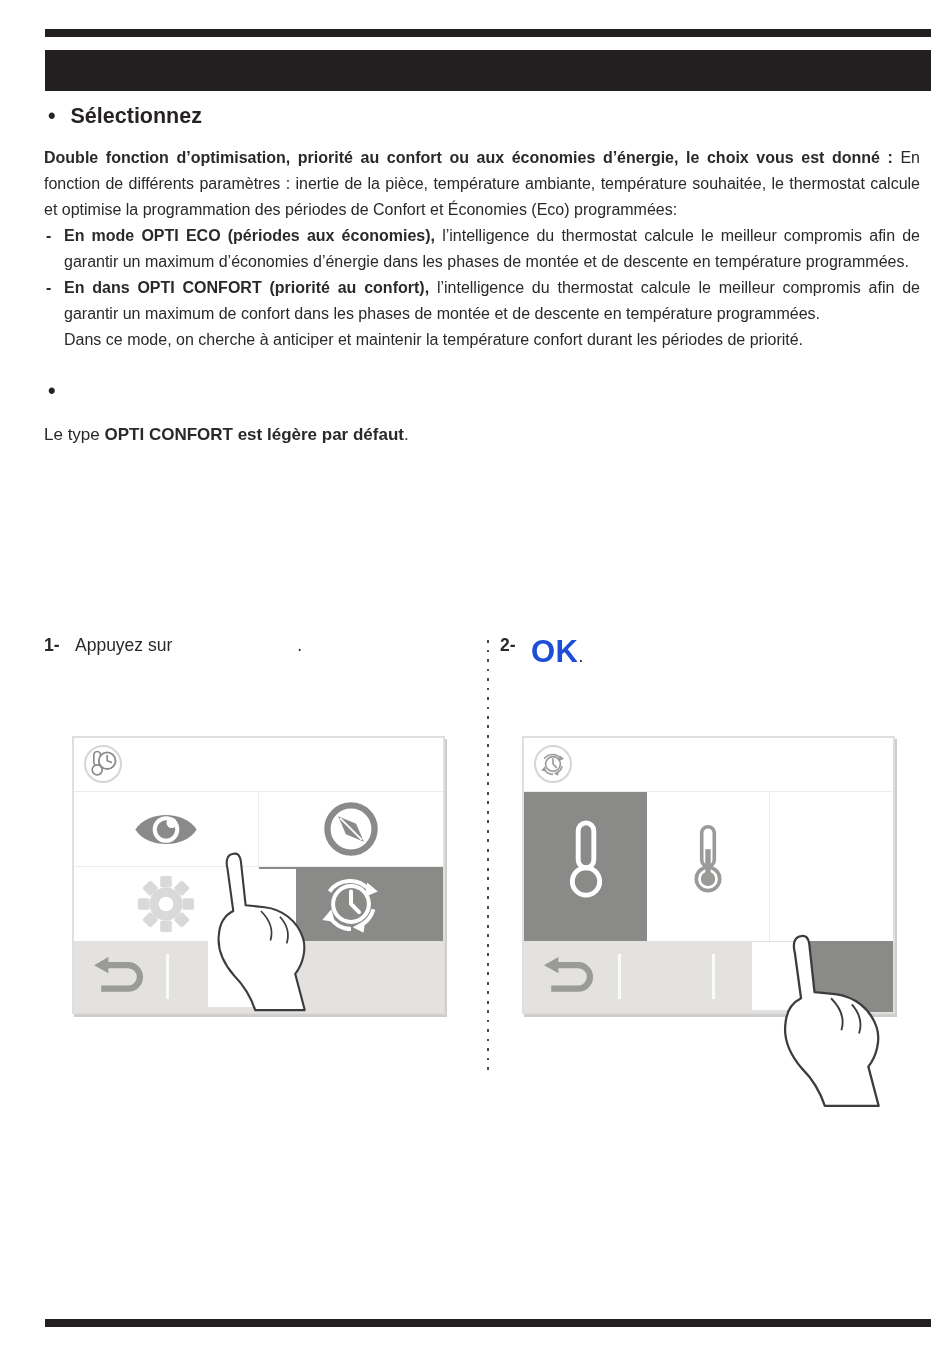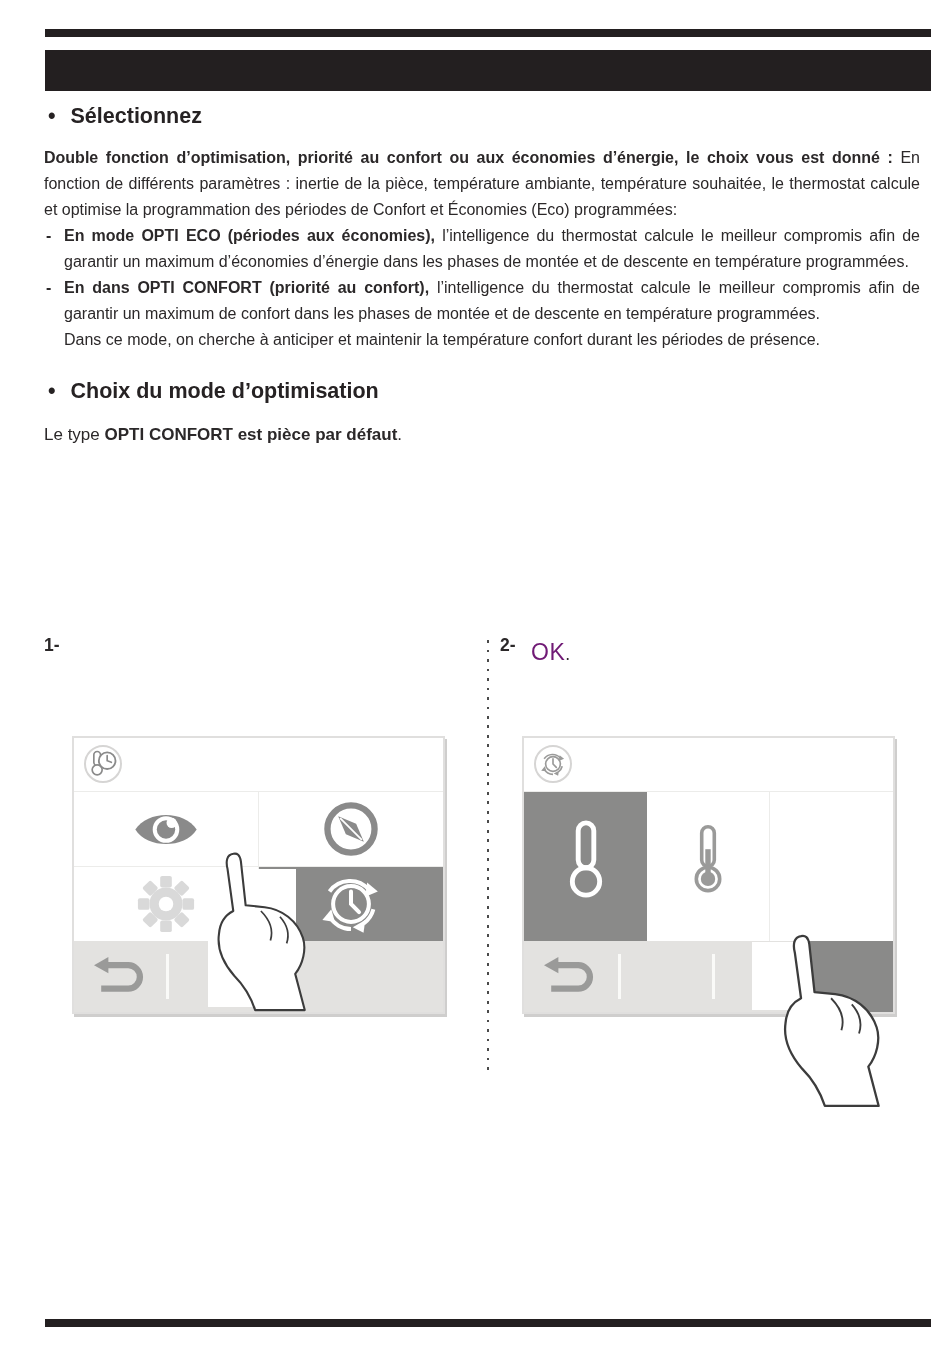--- a/index.html
+++ b/index.html
@@ -24,21 +24,21 @@
   
   .steps{position:absolute;left:0;top:528px;width:876px;height:560px;}
   .dotted-divider{position:absolute;left:443px;top:8px;width:2px;height:432px;
       background:repeating-linear-gradient(to bottom,#4a4a4a 0 2.5px,transparent 2.5px 9.5px);}
   .step{display:flex;font-size:17.5px;line-height:26px;}
   .step .num{font-weight:700;width:31px;flex:none;}
   .step1{position:absolute;left:0;top:0;width:430px;}
   .step2{position:absolute;left:456px;top:0;width:420px;}
   .press-gap{display:inline-block;width:125px;}
   .ok-line{display:block;margin-top:3px;}
-  .ok{font-size:23px;font-weight:400;color:#701a75;letter-spacing:.5px;line-height:34px;}
+  .ok{font-size:31px;font-weight:700;color:#1d4ed8;letter-spacing:.5px;line-height:34px;}
   .ok-dot{font-size:17.5px;color:#2b2829;}
   
   .panel{position:absolute;width:373px;height:278px;background:#fff;box-sizing:border-box;
          border:2px solid #e0dfde;box-shadow:2px 3px 0 0 #cfcecd;}
   .panel-l{left:28px;top:104px;}
   .panel-r{left:478px;top:104px;}
   .panel-header{position:absolute;left:0;right:0;top:0;height:53px;border-bottom:1px solid #ececea;background:#fff;}
   .circle-icon{position:absolute;left:10px;top:7px;width:38px;height:38px;border:2px solid #d6d5d4;
                border-radius:50%;display:flex;align-items:center;justify-content:center;background:#fff;box-sizing:border-box;}
   .grid{position:absolute;left:0;right:0;top:54px;height:149px;display:grid;}
@@ -77,35 +77,35 @@
     <p class="body-text intro"><span class="b">Double fonction d’optimisation, priorité au confort ou aux économies d’énergie, le choix vous est donné :</span><span> En fonction de différents paramètres : inertie de la pièce, température ambiante, température souhaitée, le thermostat calcule et optimise la programmation des périodes de Confort et Économies (Eco) programmées:</span></p>
 
     <div class="body-text mode-item">
       <span class="mode-dash">-</span>
       <span class="b">En mode OPTI ECO (périodes aux économies),</span><span> l’intelligence du thermostat calcule le meilleur compromis afin de garantir un maximum d’économies d’énergie dans les phases de montée et de descente en température programmées.</span>
     </div>
 
     <div class="body-text mode-item">
       <span class="mode-dash">-</span>
       <span class="b">En dans OPTI CONFORT (priorité au confort),</span><span> l’intelligence du thermostat calcule le meilleur compromis afin de garantir un maximum de confort dans les phases de montée et de descente en température programmées.</span>
-      <div>Dans ce mode, on cherche à anticiper et maintenir la température confort durant les périodes de présence.</div>
+      <div>Dans ce mode, on cherche à anticiper et maintenir la température confort durant les périodes de priorité.</div>
     </div>
 
     <div class="heading h2">
       <span>•</span>
-      <span>Choix du mode d’optimisation</span>
-    </div>
-
-    <p class="default-line"><span>Le type </span><span class="b">OPTI CONFORT est pièce par défaut</span><span>.</span></p>
+    </div>
+
+    <p class="default-line"><span>Le type </span><span class="b">OPTI CONFORT est légère par défaut</span><span>.</span></p>
 
     <div class="steps">
       <div class="dotted-divider"></div>
 
       <div class="step step1">
         <span class="num">1-</span>
+        <div><span>Appuyez sur</span><span class="press-gap"></span><span>.</span></div>
       </div>
 
       <div class="step step2">
         <span class="num">2-</span>
         <div>
           <span class="ok-line"><span class="ok">OK</span><span class="ok-dot">.</span></span>
         </div>
       </div>
 
       <div class="panel panel-l">

